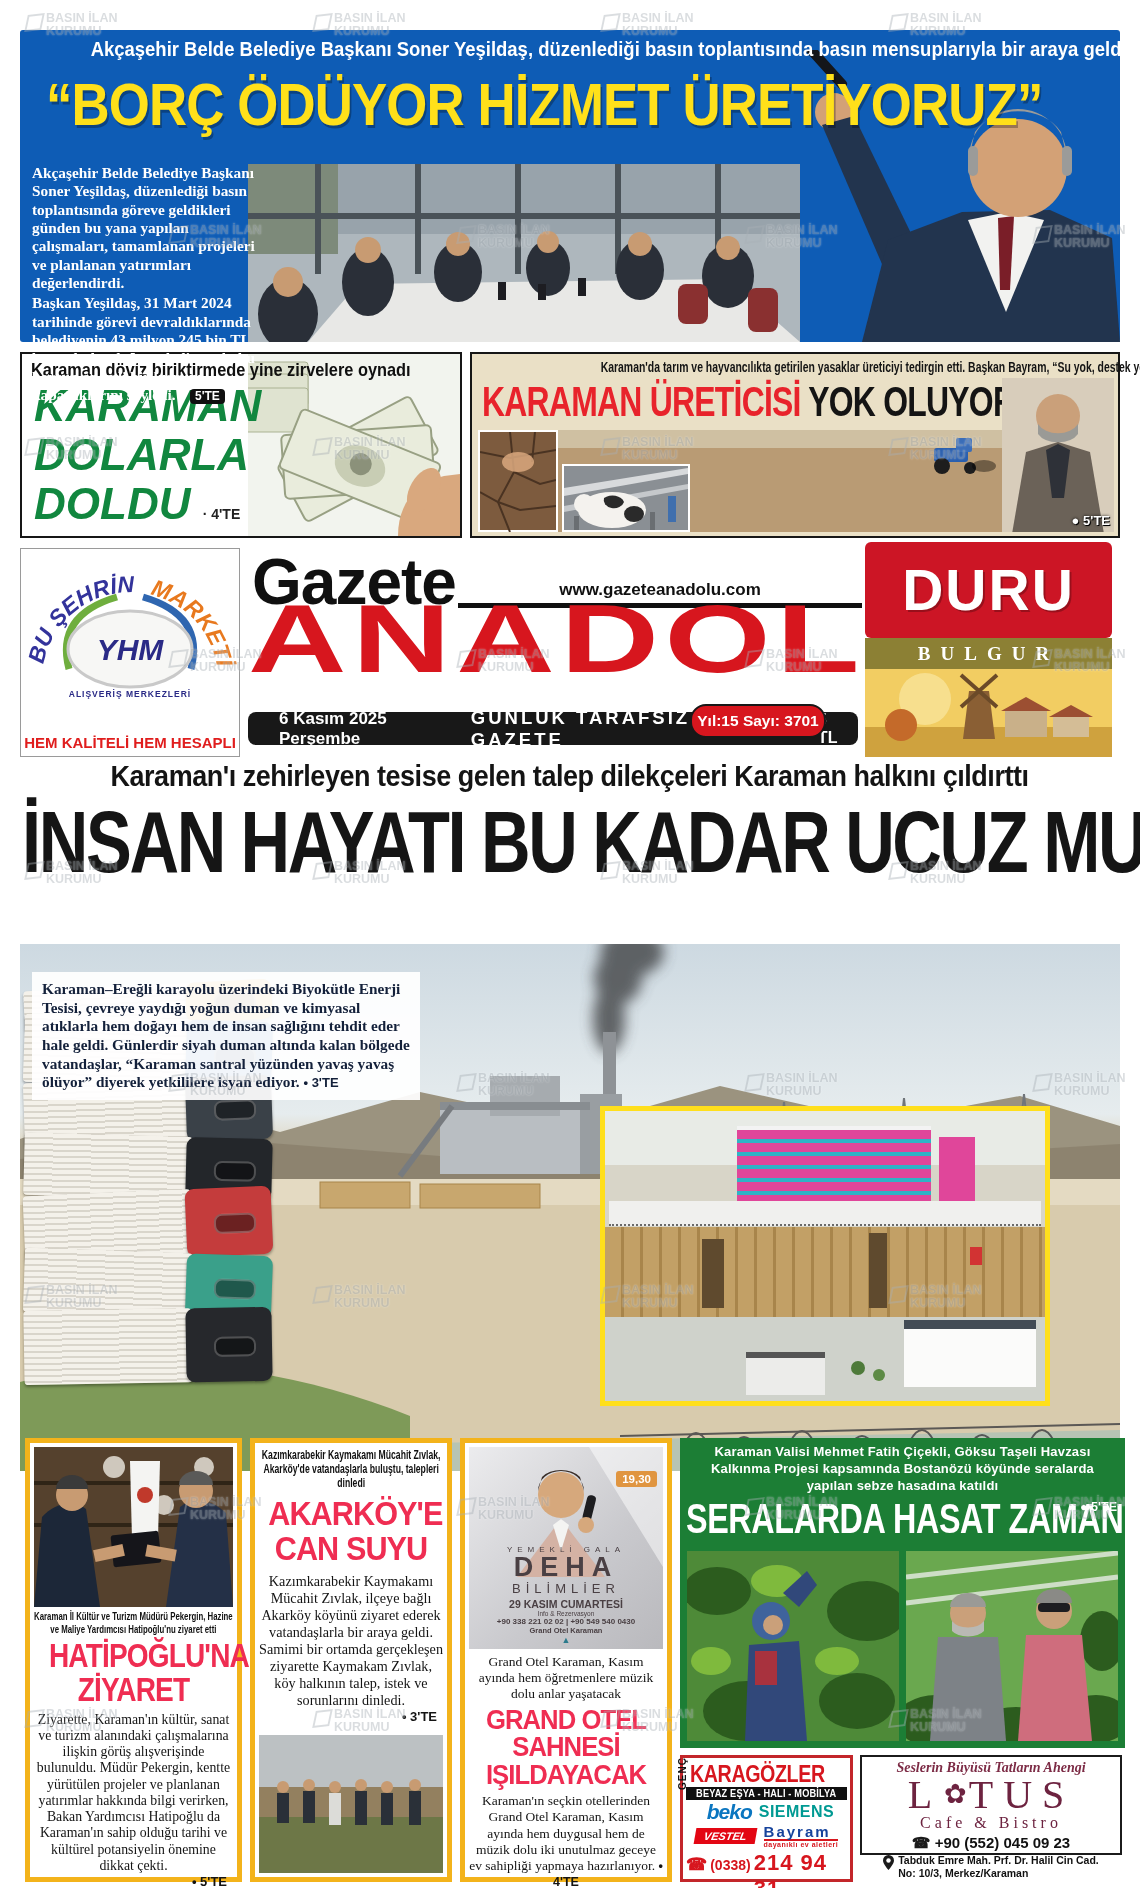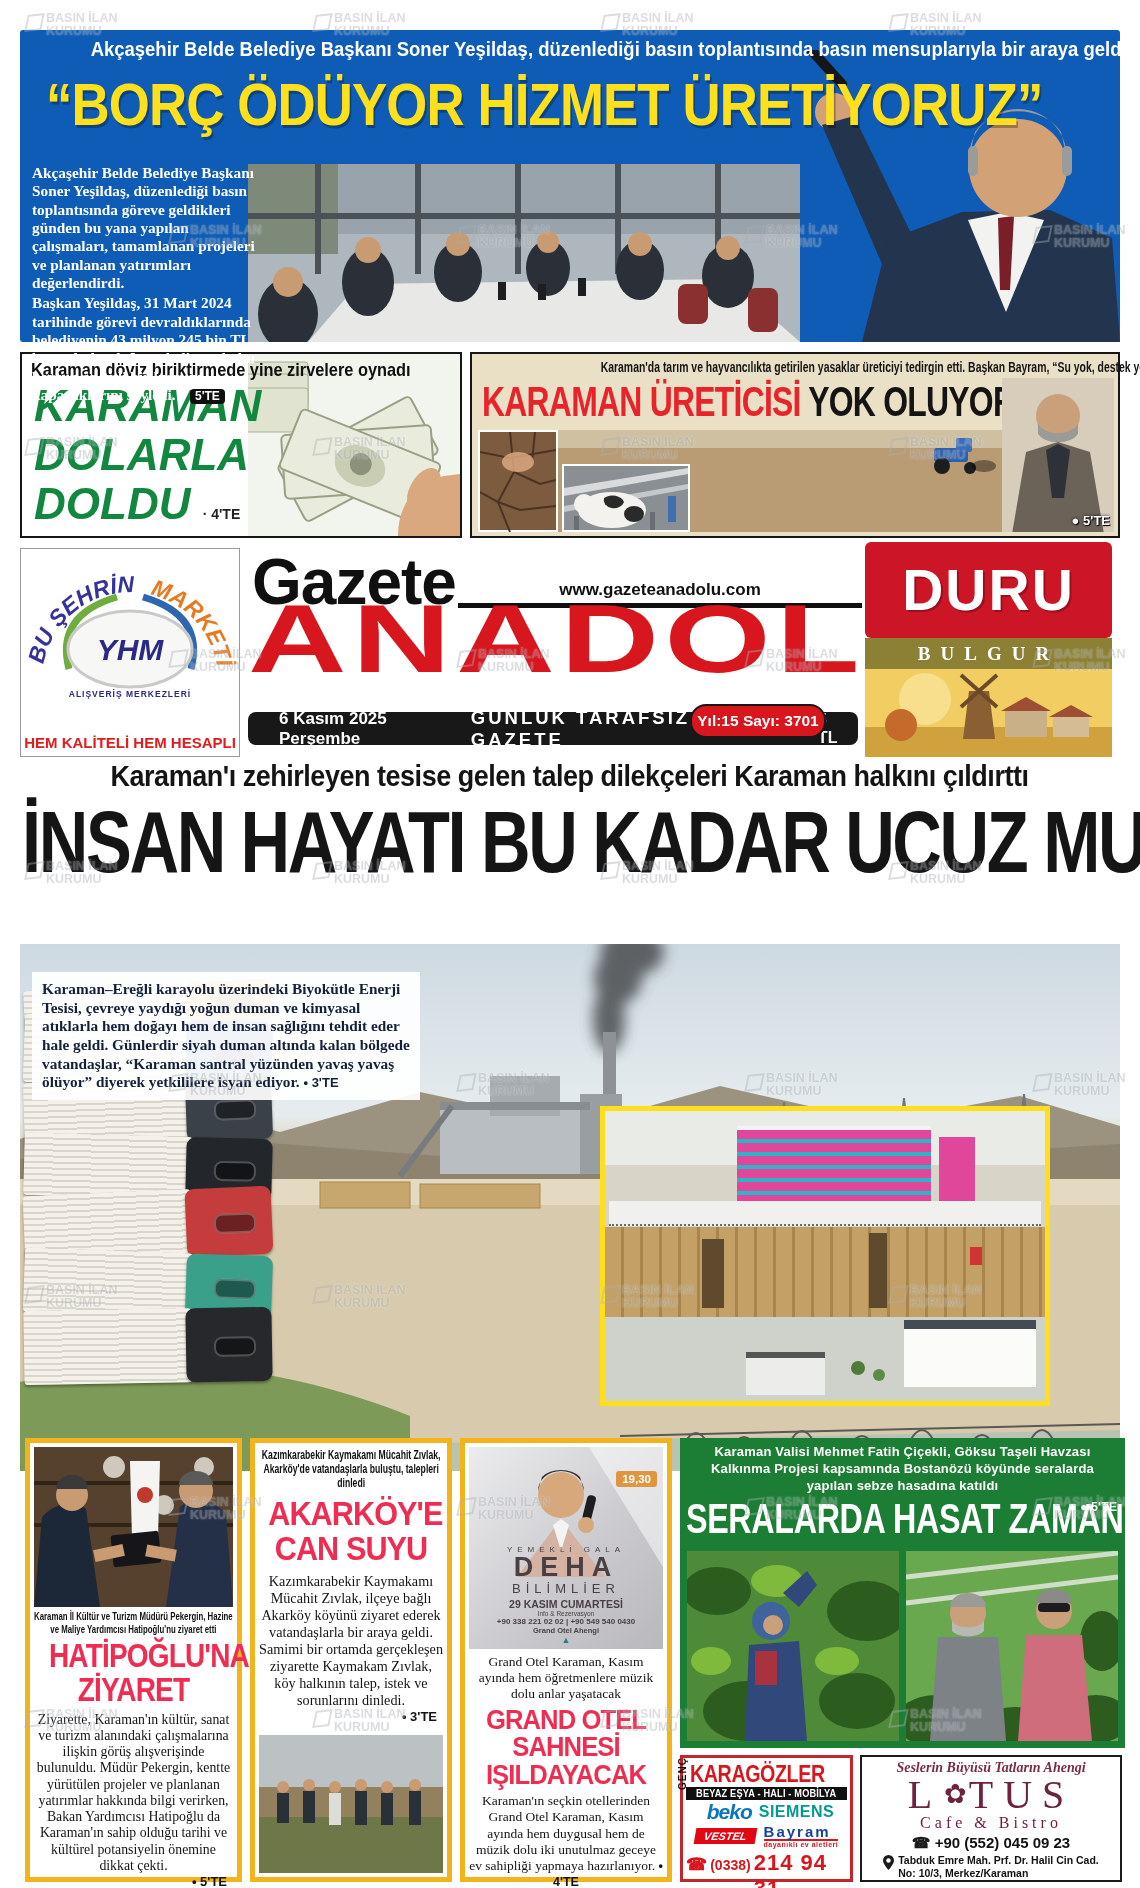--- a/index.html
+++ b/index.html
@@ -103,21 +103,21 @@
       padding:1px 0;letter-spacing:.2px;}
   .kg-brands{display:flex;align-items:center;gap:7px;height:26px;}
   .beko{color:#0b76c0;font-size:21px;font-weight:bold;font-style:italic;letter-spacing:-1px;margin-left:8px;}
   .siemens{color:#009a93;font-size:16px;font-weight:bold;letter-spacing:.5px;}
   .kg-row3{display:flex;align-items:center;gap:8px;height:24px;}
   .vestel{background:#e30613;color:#fff;font-size:11px;font-weight:bold;font-style:italic;padding:2px 9px;
       transform:skewX(-10deg);}
   .profilo{color:#16439c;font-size:15px;font-weight:bold;letter-spacing:2px;border-bottom:2px solid #d7161e;line-height:1.05;}
   .profilo-sub{font-size:7px;color:#d7161e;font-weight:bold;text-align:center;letter-spacing:.5px;}
   .kg-phone{display:flex;align-items:baseline;gap:3px;color:#d7161e;font-weight:bold;margin-top:2px;}
-  .lotus{left:860px;top:1755px;width:262px;height:127px;background:#fff;border:2px solid #1b1b1b;
+  .lotus{left:860px;top:1755px;width:262px;height:100px;background:#fff;border:2px solid #1b1b1b;
       box-sizing:border-box;padding:3px 4px;display:flex;flex-direction:column;align-items:center;}
   .lotus-slogan{font-family:"Liberation Serif",serif;font-style:italic;font-weight:bold;font-size:14px;color:#7c2b45;}
   .lotus-logo{font-family:"Liberation Serif",serif;font-size:40px;line-height:.95;color:#6d2340;letter-spacing:10px;display:flex;align-items:center;}
   .lotus-flower{font-size:27px;letter-spacing:0;margin:0 2px;}
   .lotus-cafe{font-family:"Liberation Serif",serif;font-size:16px;letter-spacing:4px;color:#6d2340;}
   .lotus-phone{font-size:15px;font-weight:bold;color:#111;margin-top:2px;}
   .lotus-addr{font-size:10.5px;font-weight:bold;color:#111;line-height:1.2;text-align:left;display:flex;gap:4px;margin-top:2px;}
   .phone-ic{color:#1b1b1b;font-size:15px;}
 </style>
 </head>
@@ -522,21 +522,21 @@
         <circle cx="117" cy="78" r="8" fill="#d6a87c"></circle>
       </svg>
       <div class="abs" style="right:6px;top:24px;background:#e09540;color:#fff;font-size:11.5px;font-weight:bold;padding:2px 6px;border-radius:3px;">19,30</div>
       <div class="abs ctr" style="left:0;right:0;bottom:4px;color:#4a4044;">
         <div style="font-size:8px;letter-spacing:5px;">YEMEKLİ GALA</div>
         <div style="font-size:27px;font-weight:bold;letter-spacing:7px;line-height:1;">DEHA</div>
         <div style="font-size:13px;letter-spacing:5px;">BİLİMLİER</div>
         <div style="font-size:10.5px;font-weight:bold;margin-top:2px;">29 KASIM CUMARTESİ</div>
         <div style="font-size:6.5px;">Info &amp; Rezervasyon</div>
         <div style="font-size:8px;font-weight:bold;">+90 338 221 02 02 | +90 549 540 0430</div>
-        <div style="font-size:7.5px;font-weight:bold;">Grand Otel Ahengi</div>
+        <div style="font-size:7.5px;font-weight:bold;">Grand Otel Karaman</div>
         <div style="font-size:9px;color:#2a7a8c;">▲</div>
       </div>
     </div>
     <div class="colbody" style="font-size:13.5px;line-height:1.2;margin-top:5px;">Grand Otel Karaman, Kasım ayında hem öğretmenlere müzik dolu anlar yaşatacak</div>
     <div class="pinkhead" style="font-size:27px;margin-top:4px;"><span class="condc" style="transform:scaleX(.95);white-space:normal;display:inline-block;width:100%;">GRAND OTEL SAHNESİ IŞILDAYACAK</span></div>
     <div class="colbody" style="font-size:13.5px;line-height:1.2;margin-top:4px;">
       <span>Karaman'ın seçkin otellerinden Grand Otel Karaman, Kasım ayında hem duygusal hem de müzik dolu iki unutulmaz geceye ev sahipliği yapmaya hazırlanıyor.</span>
       <span style="font-family:'Liberation Sans',sans-serif;font-size:12.5px;font-weight:bold;">• 4'TE</span>
     </div>
   </div>

